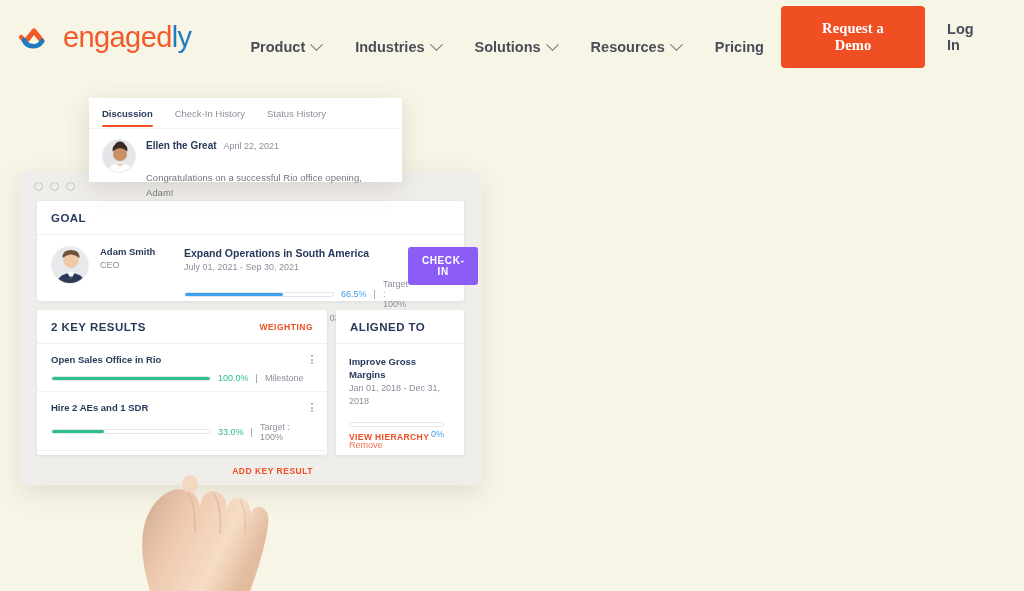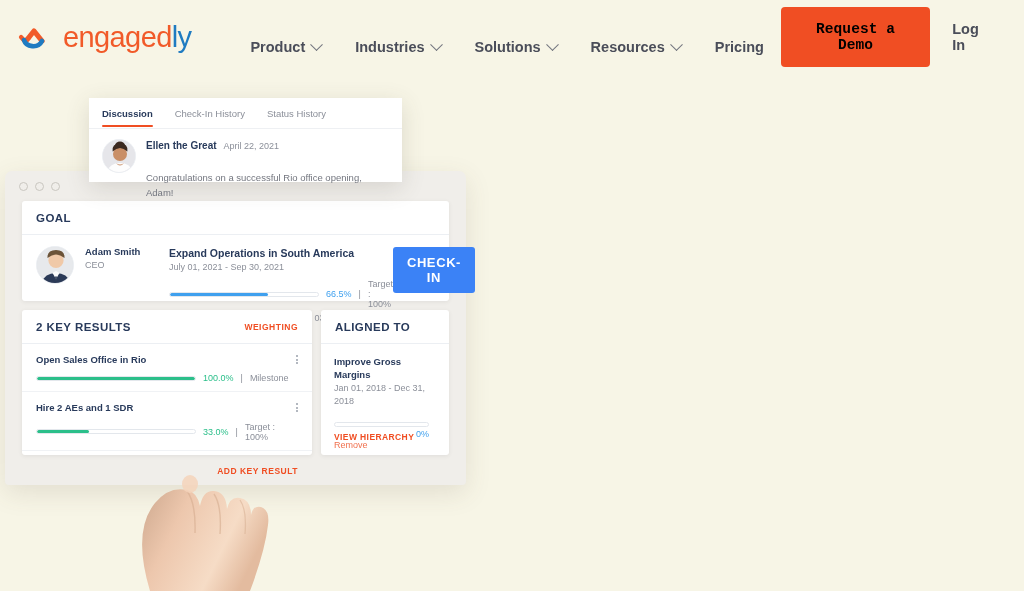--- a/index.html
+++ b/index.html
@@ -74,43 +74,43 @@
 
   .header-right {
     margin-left: auto;
     display: flex;
     align-items: center;
     margin-right: 18px;
     gap: 4px;
   }
   .btn-demo {
     background: #f04e23;
-    color: #000000;
+    color: #ffffff;
     font-size: 14.5px;
     font-weight: 600;
     border: none;
     border-radius: 4px;
     padding: 14px 24px;
     cursor: pointer;
-    font-family: Liberation Mono, monospace;
+    font-family: Liberation Serif, serif;
     letter-spacing: 0.1px;
   }
   .login-link {
     font-size: 14.5px;
     font-weight: 600;
     color: #4a4d59;
     padding: 10px 18px;
     cursor: pointer;
     text-decoration: none;
   }
 
   
   .device {
     position: absolute;
-    left: 5px;
+    left: 20px;
     top: 171px;
     width: 461px;
     height: 314px;
     background: #f0eeea;
     border-radius: 7px 7px 4px 4px;
     box-shadow: 0 8px 26px rgba(90,80,60,0.13);
     z-index: 10;
   }
   .device-dots {
     position: absolute;
@@ -209,23 +209,23 @@
     background: #fff;
     border: 1px solid #e3e7ec;
     overflow: hidden;
     flex: 0 0 150px;
   }
   .pbar > span { display: block; height: 100%; border-radius: 3px; }
   .pct-blue { font-size: 9px; color: #3fa0ee; font-weight: 500; }
   .meta-sm { font-size: 9px; color: #8b8f99; }
   .goal-cat { font-size: 9px; color: #8b8f99; }
   .btn-checkin {
-    background: #3b82f6;
+    background: #8b5cf6;
     color: #fff;
-    font-size: 13px;
+    font-size: 10px;
     font-weight: 600;
     letter-spacing: 0.6px;
     border: none;
     border-radius: 3px;
     padding: 8px 14px;
     align-self: flex-start;
     cursor: pointer;
     font-family: inherit;
     margin-top: 1px;
   }

